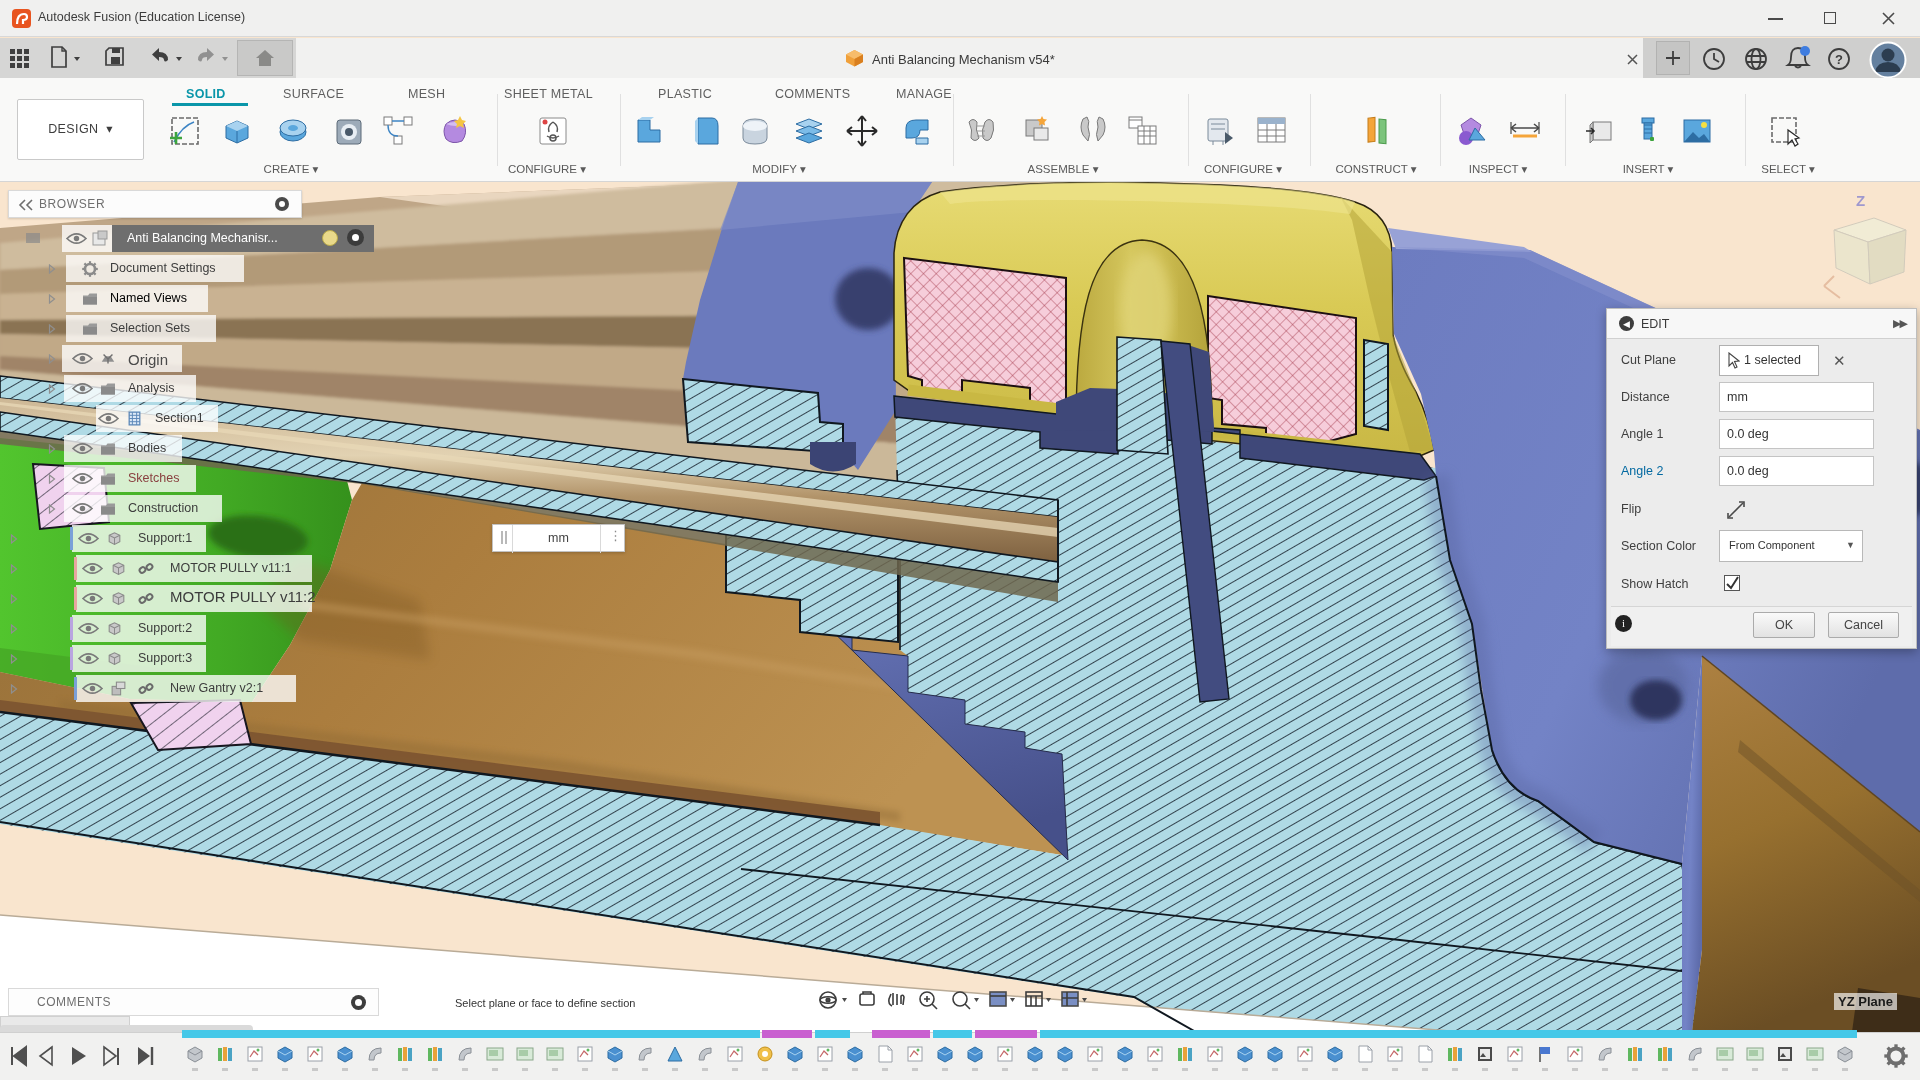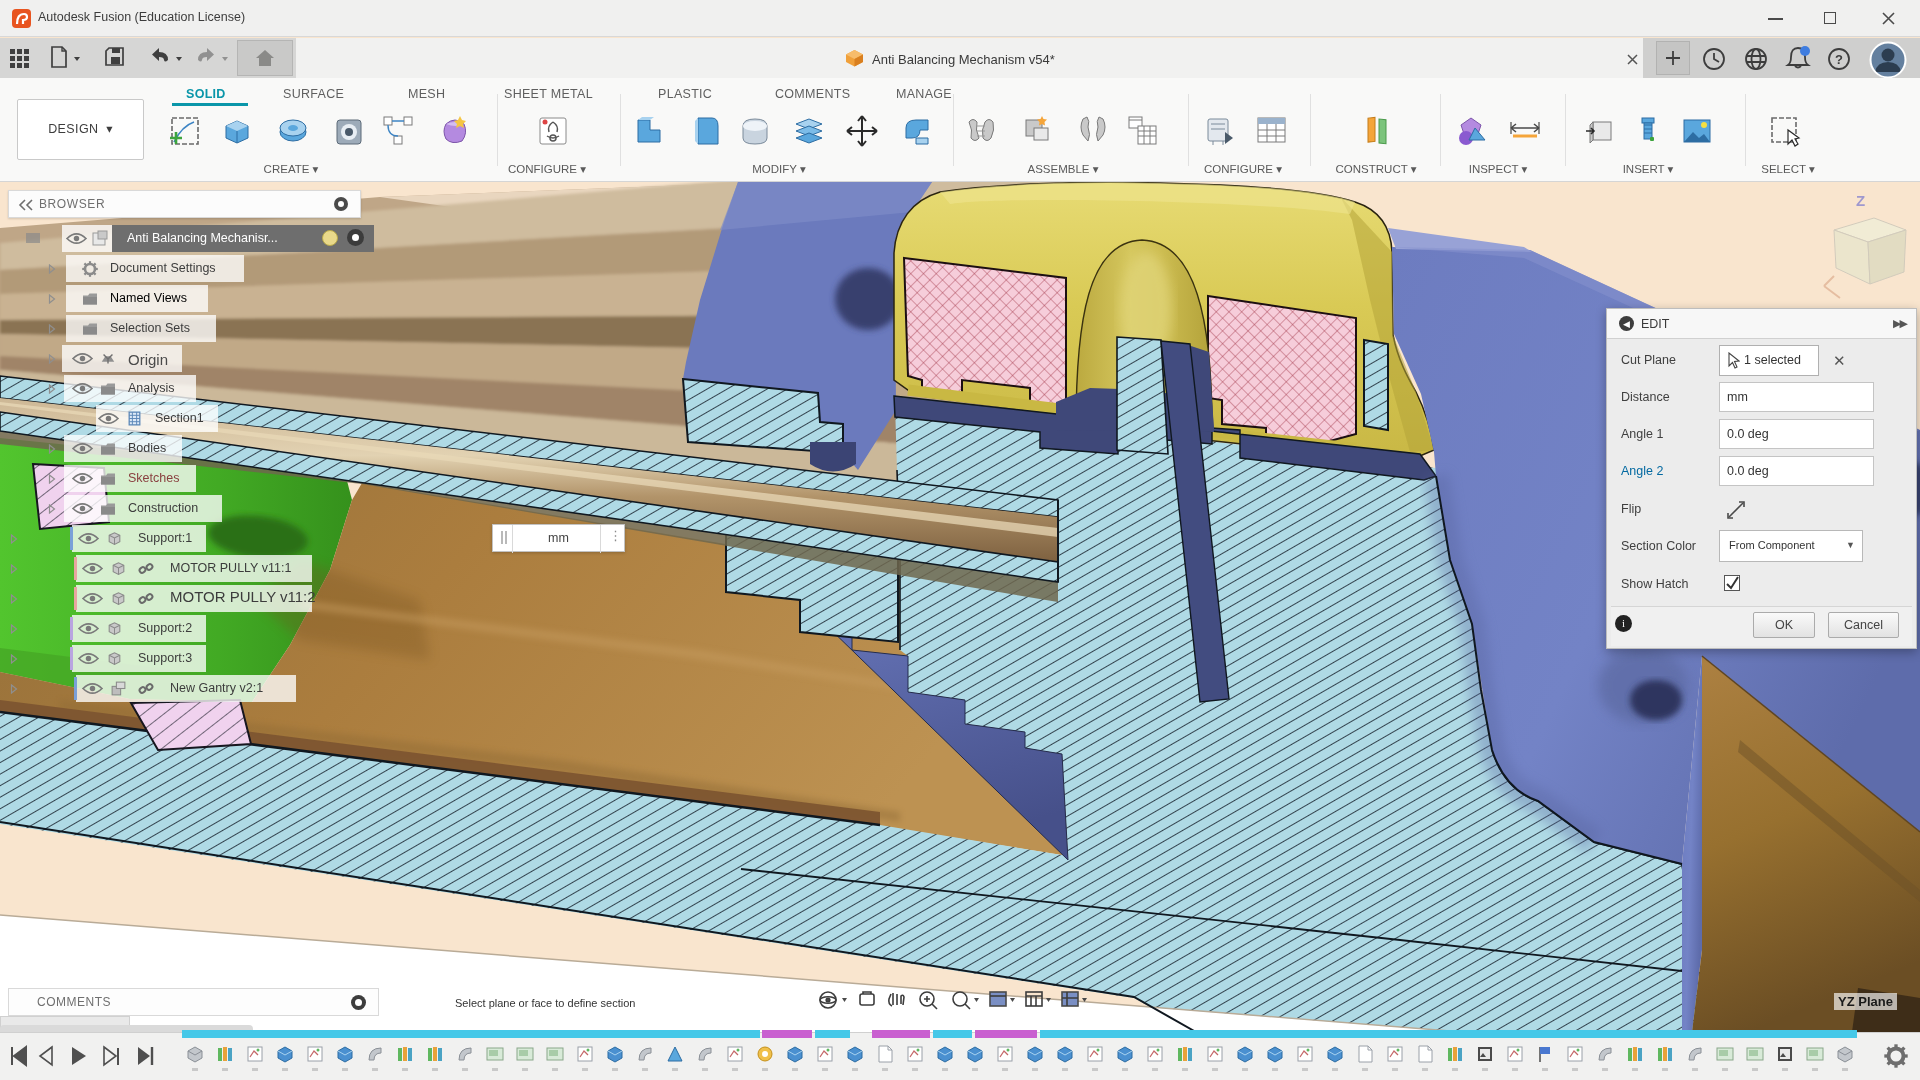--- a/index.html
+++ b/index.html
@@ -193,21 +193,21 @@
       <polygon points="1740,740 1920,890 1920,902 1738,752" fill="#6e5128" opacity="0.5"></polygon>
       <polygon points="1858,988 1920,998 1920,1032 1852,1032" fill="#3e2d18"></polygon>
       <polygon points="0,430 1058,580 1058,602 362,484 0,444" fill="#6f674d" opacity="0.85"></polygon>
       <polygon points="0,376 1058,500 1058,517 0,398" fill="url(#hc)" stroke="#101820" stroke-width="1.6"></polygon>
       <polygon points="0,398 1058,517 1058,562 0,412" fill="url(#gsh)"></polygon>
       <polygon points="0,402 1058,528 1058,537 0,405" fill="#e8d8b7" opacity="0.75"></polygon>
       <polygon points="0,412 1058,562 1058,582 0,431" fill="url(#hc)" stroke="#101820" stroke-width="1.6"></polygon>
       <line x1="1058" y1="500" x2="1058" y2="582" stroke="#101820" stroke-width="2"></line>
     </g>
 </svg>
-<div style="position:absolute;left:8px;top:190px;width:353px;height:28px;background:#fcfcfc;border:1px solid #d9d9d9;box-shadow:0 1px 2px rgba(0,0,0,.15)">
+<div style="position:absolute;left:8px;top:190px;width:294px;height:28px;background:#fcfcfc;border:1px solid #d9d9d9;box-shadow:0 1px 2px rgba(0,0,0,.15)">
     <svg style="position:absolute;left:8px;top:7px" width="18" height="14">
       <path d="M8,2 L3,7 L8,12 M15,2 L10,7 L15,12" fill="none" stroke="#6f6f6f" stroke-width="1.6"></path>
     </svg>
     <span style="position:absolute;left:30px;top:6px;color:#6f6f6f;font-size:12px;letter-spacing:.6px">BROWSER</span>
     <span style="position:absolute;right:12px;top:6px;width:14px;height:14px;border-radius:7px;background:#4a4a4a"></span>
     <span style="position:absolute;right:16px;top:10px;width:6px;height:6px;border-radius:3px;background:#fff"></span>
   </div>
 <div style="position:absolute;left:26px;top:233px;width:14px;height:10px;background:#8a8a8a;opacity:.7"></div>
 <div style="position:absolute;left:62px;top:225px;width:50px;height:27px;background:rgba(255,255,255,.78)"></div>
 <svg style="position:absolute;left:66px;top:232px" width="21" height="13">

